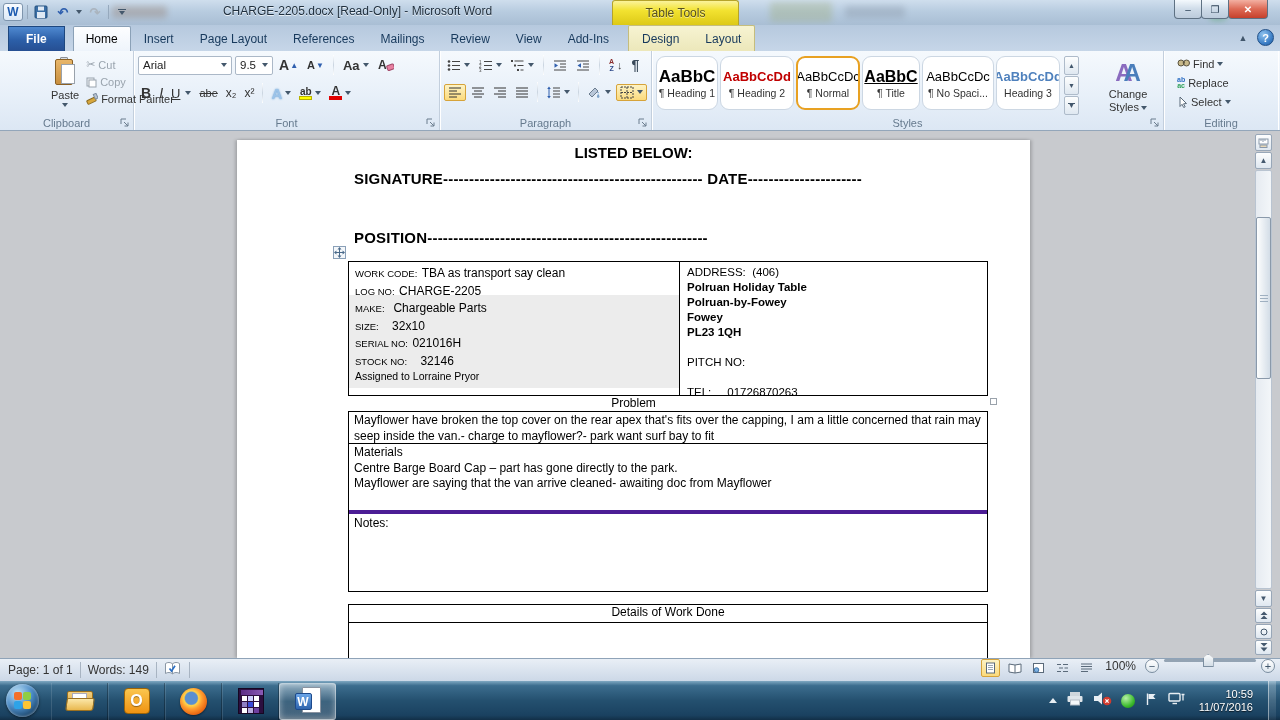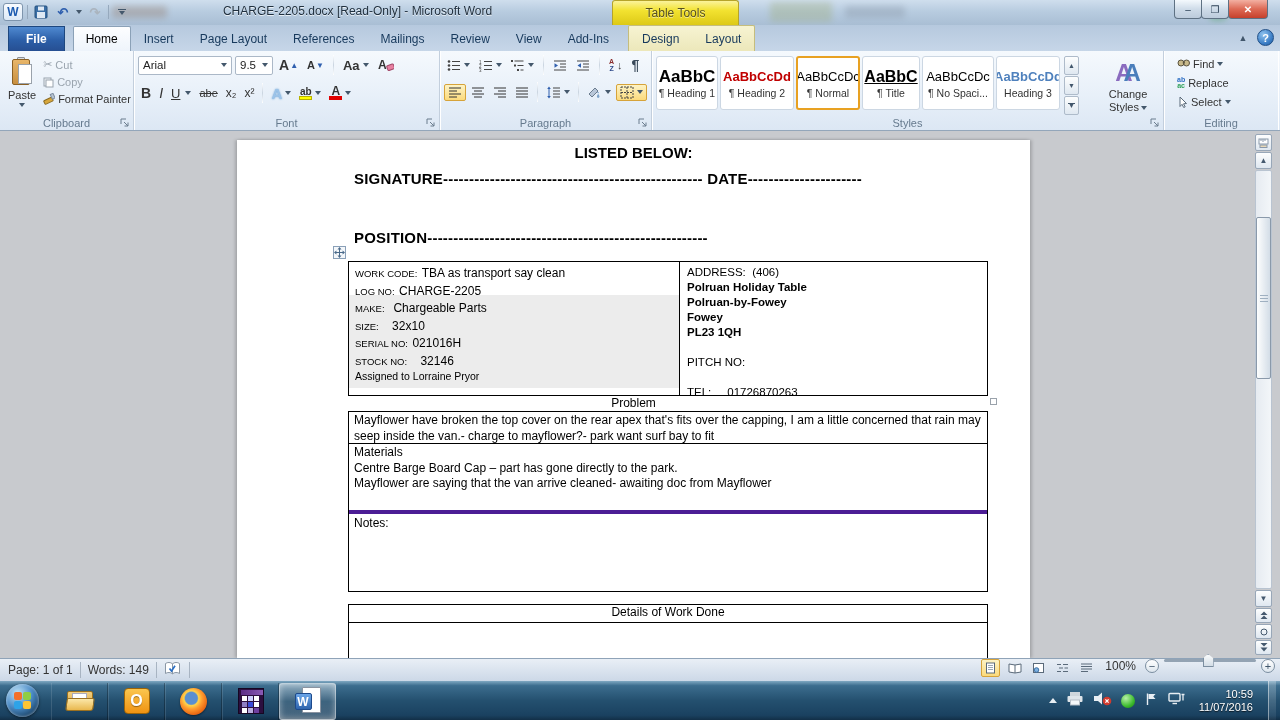--- a/index.html
+++ b/index.html
@@ -48,31 +48,31 @@
   .grp-label{position:absolute;bottom:1px;left:0;right:0;text-align:center;font-size:11px;color:#667a8e;}
   .launcher{position:absolute;bottom:2px;right:3px;width:10px;height:10px;}
   .row{display:flex;align-items:center;}
   .sbtn{display:flex;align-items:center;gap:3px;font-size:11px;color:#333;padding:1px 3px;border-radius:2px;white-space:nowrap;}
   .sbtn .gi{display:inline-flex;align-items:center;justify-content:center;}
   .disabled{color:#9aa4ae;}
   .combo{background:#fff;border:1px solid #abb8c7;font-size:11.5px;display:flex;align-items:center;justify-content:space-between;
     padding:0 4px;height:19px;border-radius:2px;color:#222;}
   .hl{background:linear-gradient(#fdf3c5,#fbda7c);border:1px solid #d6a33a;border-radius:2px;}
   .bigbtn{display:flex;flex-direction:column;align-items:center;justify-content:flex-start;font-size:11px;color:#333;
-    padding:2px 4px;border-radius:3px;gap:2px;text-align:center;}
+    padding:2px 4px;border-radius:3px;gap:2px;text-align:center;margin-left:43px;}
   .minisep{width:1px;height:20px;background:linear-gradient(#fff,#c9d4e0,#fff);margin:0 3px;}
 
   
   .paste-ico{width:24px;height:30px;position:relative;}
   .paste-board{position:absolute;left:2px;top:2px;width:18px;height:26px;background:linear-gradient(#e8b66a,#c88f3f);border:1px solid #8a6024;border-radius:2px;}
   .paste-clip{position:absolute;left:7px;top:0px;width:8px;height:5px;background:#d9dde2;border:1px solid #8b9097;border-radius:1px;}
   .paste-paper{position:absolute;left:8px;top:7px;width:14px;height:20px;background:#fff;border:1px solid #9aa2ab;}
 
   
-  .stcard{height:54px;background:#fff;border:1px solid #ccd7e3;border-radius:3px;display:flex;flex-direction:column;
+  .stcard{height:54px;background:#fff;border:1px solid #ccd7e3;border-radius:9px;display:flex;flex-direction:column;
     align-items:center;justify-content:center;margin-right:2px;overflow:hidden;}
   .stcard.sel{border:2px solid #e8a122;}
   .stprev{line-height:20px;white-space:nowrap;}
   .stlab{font-size:10.5px;color:#333;white-space:nowrap;}
   .galscroll{width:15px;display:flex;flex-direction:column;gap:1px;margin-left:2px;}
   .galbtn{flex:1;border:1px solid #aebbca;background:linear-gradient(#fdfefe,#dfe8f1);border-radius:2px;display:flex;
     align-items:center;justify-content:center;font-size:7px;color:#41566b;}
 
   
   .docarea{position:absolute;left:0;top:131px;width:1280px;height:527px;background:#c8cace;overflow:hidden;}

